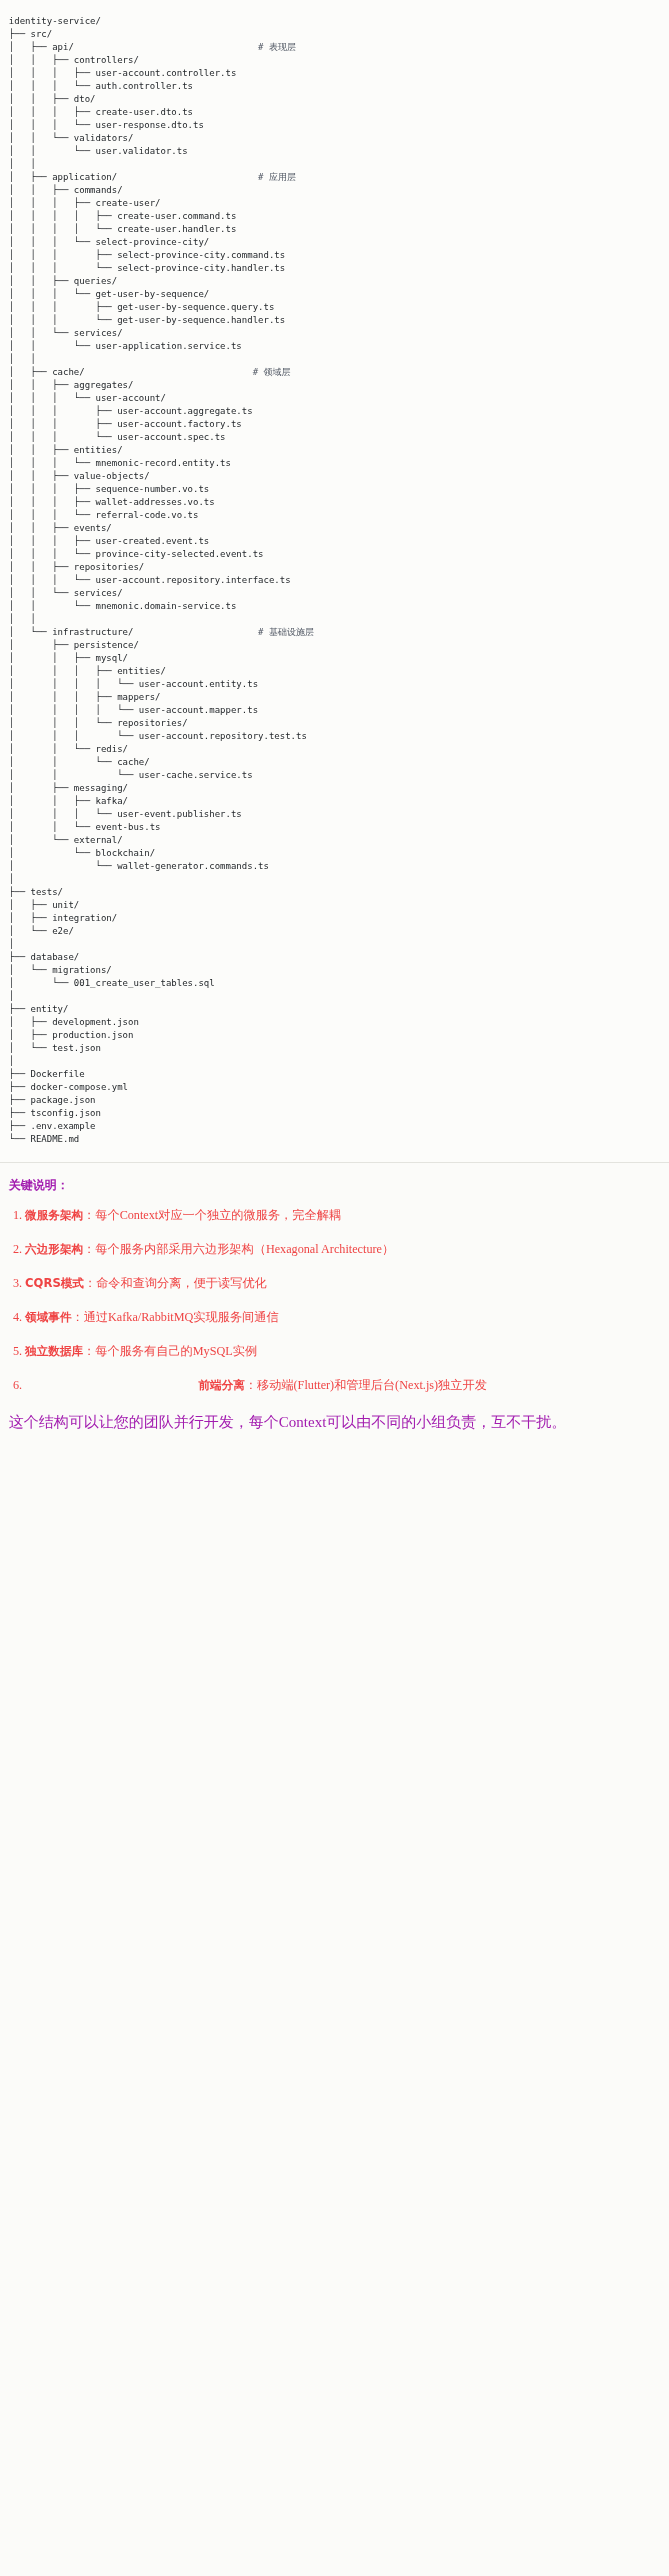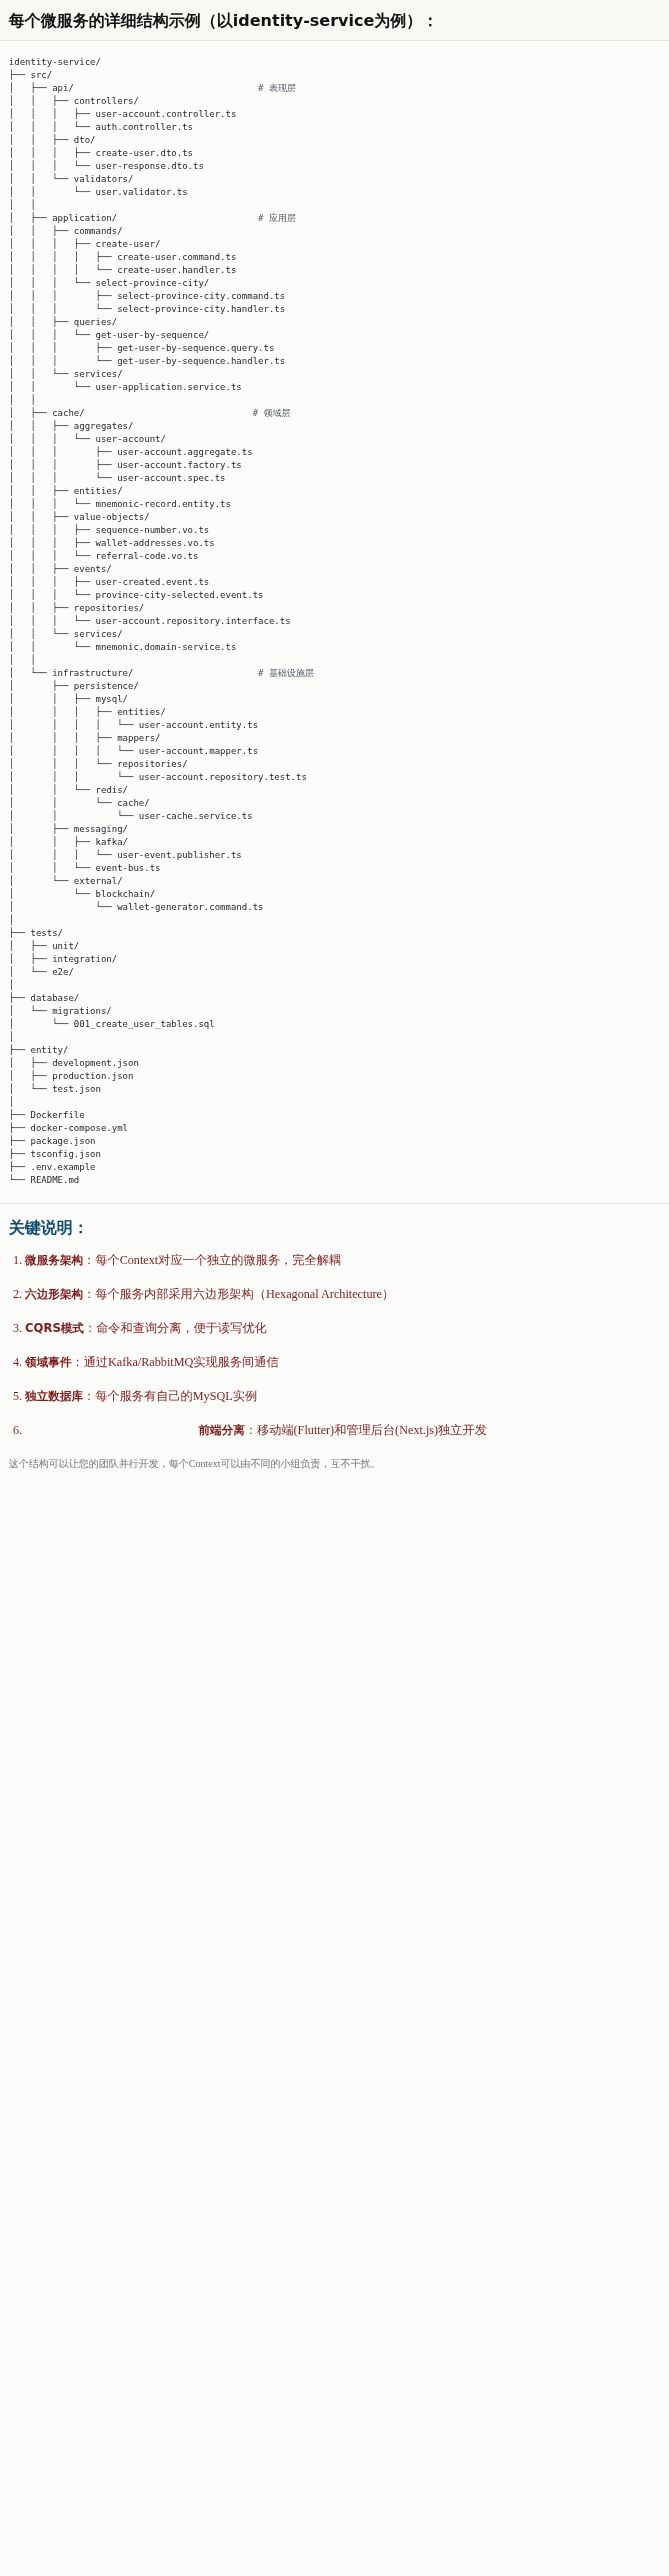--- a/index.html
+++ b/index.html
@@ -58,62 +58,59 @@
   }
 
   
   .notes-block {
     padding: 13.8px 8.8px 12.5px 8.8px;
     background: #fbfbf9;
   }
   .notes-title {
     font-family: "DejaVu Sans", "Liberation Sans", sans-serif;
     font-weight: bold;
-    font-size: 16px;
-    color: #0c4a6e;
+    font-size: 12px;
+    color: #a21caf;
     margin: 0 0 12.5px 0;
   }
   ol.notes-list {
     margin: 0;
     padding: 0 0 0 16.3px;
     list-style-position: outside;
     list-style-type: decimal;
   }
   ol.notes-list > li {
     font-family: "Liberation Serif", "DejaVu Serif", serif;
     font-size: 12.2px;
     line-height: 1.45;
     margin: 0 0 16.3px 0;
-    color: #7f1d1d;
+    color: #ef4444;
   }
   ol.notes-list > li:last-child { margin-bottom: 0; text-align: center; }
   .note-term {
     font-family: "DejaVu Sans", "Liberation Sans", sans-serif;
     font-weight: bold;
     font-size: 11.6px;
   }
   .note-sep { font-size: 12.2px; }
   .note-text { font-size: 12.2px; }
 
   .closing {
     font-family: "Liberation Serif", "DejaVu Serif", serif;
-    font-size: 10px;
+    font-size: 15px;
     line-height: 1.5;
-    color: #737373;
+    color: #a21caf;
     margin: 16.3px 0 0 0;
   }
 </style>
 </head>
 <body>
 
 <div class="page">
 
-  <div class="header-band">
-    <h1 class="doc-title">每个微服务的详细结构示例（以identity-service为例）：</h1>
-  </div>
 
   <div class="tree-block">
     <pre class="tree" id="tree-pre"><span><span>identity-service/</span></span>
 <span><span>├── src/</span></span>
 <span><span>│   ├── api/</span>                                  <span class="cmt"># 表现层</span></span>
 <span><span>│   │   ├── controllers/</span></span>
 <span><span>│   │   │   ├── user-account.controller.ts</span></span>
 <span><span>│   │   │   └── auth.controller.ts</span></span>
 <span><span>│   │   ├── dto/</span></span>
 <span><span>│   │   │   ├── create-user.dto.ts</span></span>
@@ -167,21 +164,21 @@
 <span><span>│       │   │       └── user-account.repository.test.ts</span></span>
 <span><span>│       │   └── redis/</span></span>
 <span><span>│       │       └── cache/</span></span>
 <span><span>│       │           └── user-cache.service.ts</span></span>
 <span><span>│       ├── messaging/</span></span>
 <span><span>│       │   ├── kafka/</span></span>
 <span><span>│       │   │   └── user-event.publisher.ts</span></span>
 <span><span>│       │   └── event-bus.ts</span></span>
 <span><span>│       └── external/</span></span>
 <span><span>│           └── blockchain/</span></span>
-<span><span>│               └── wallet-generator.command.ts</span></span>
+<span><span>│               └── wallet-generator.commands.ts</span></span>
 <span><span>│</span></span>
 <span><span>├── tests/</span></span>
 <span><span>│   ├── unit/</span></span>
 <span><span>│   ├── integration/</span></span>
 <span><span>│   └── e2e/</span></span>
 <span><span>│</span></span>
 <span><span>├── database/</span></span>
 <span><span>│   └── migrations/</span></span>
 <span><span>│       └── 001_create_user_tables.sql</span></span>
 <span><span>│</span></span>

